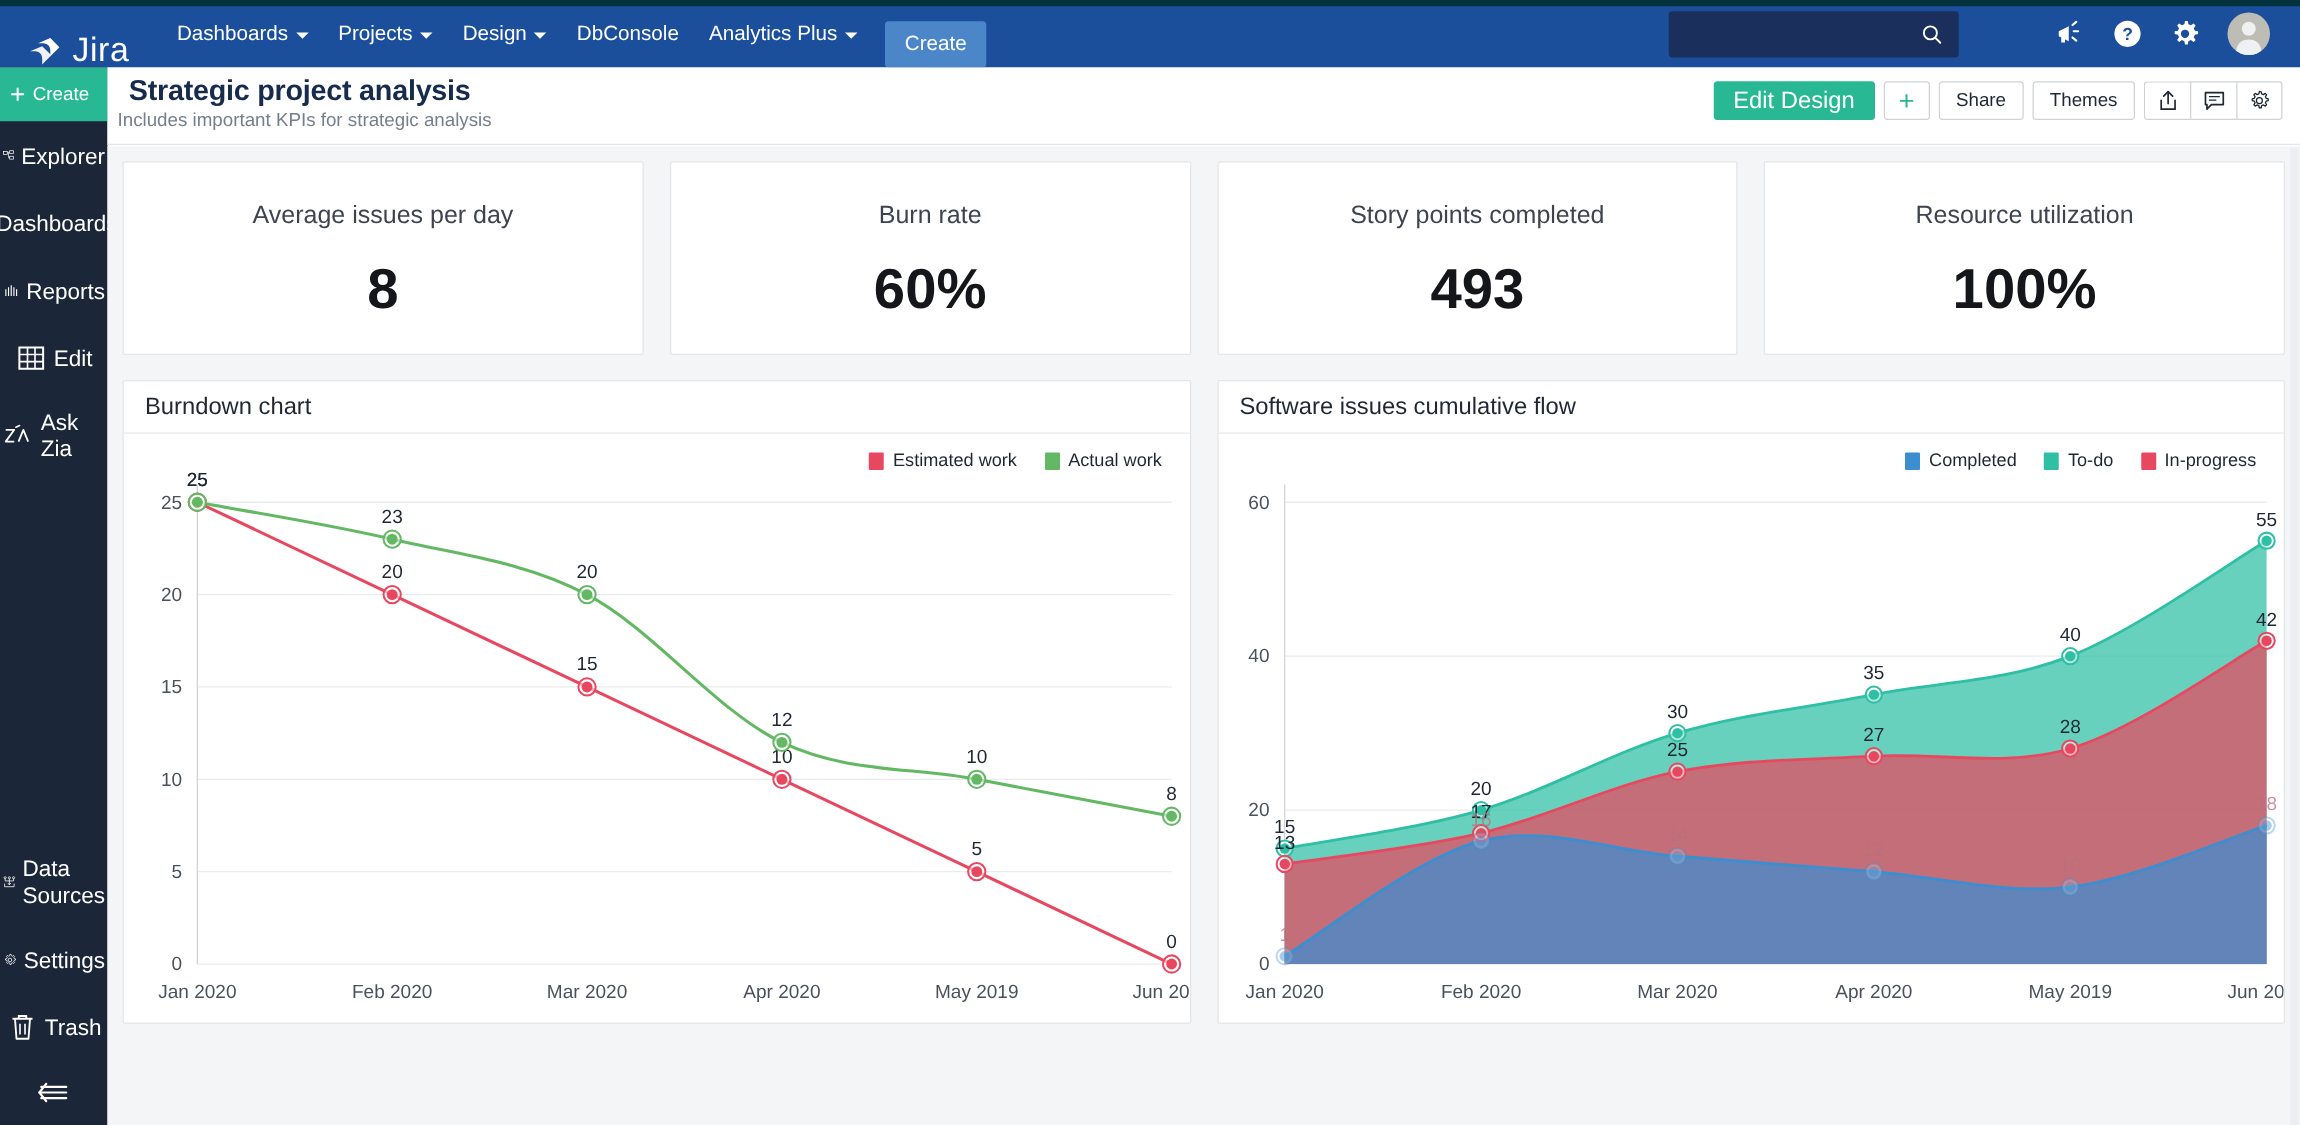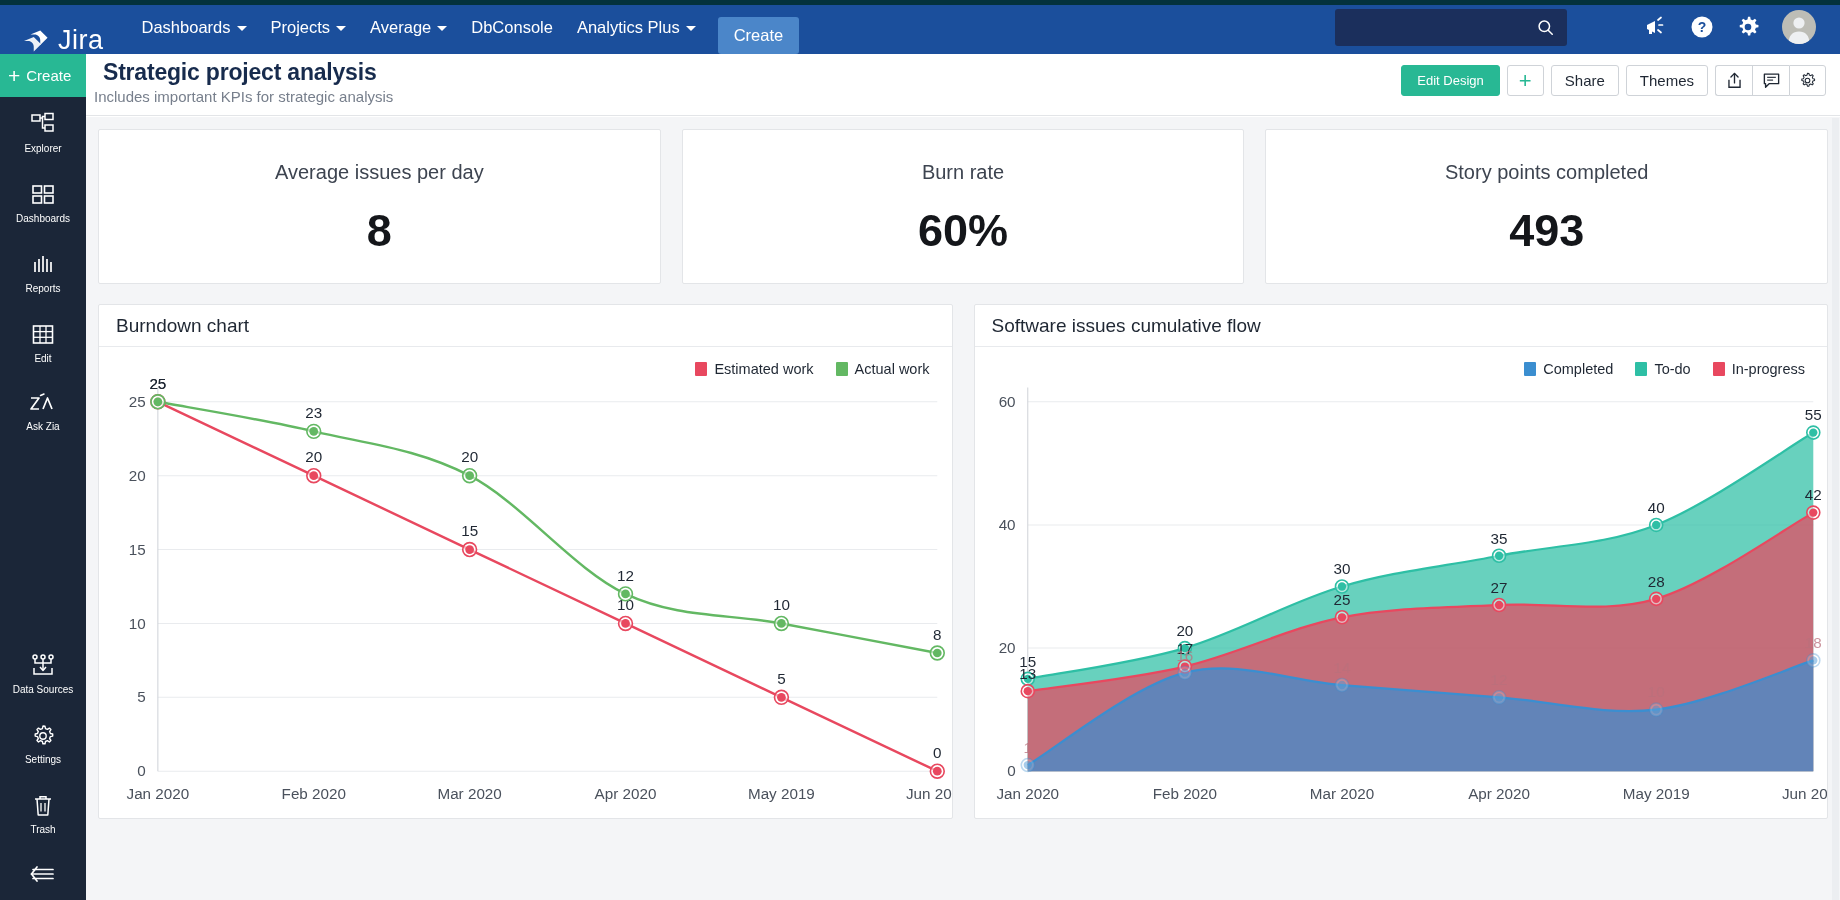--- a/index.html
+++ b/index.html
@@ -66,23 +66,23 @@
     position: absolute; top: 54px; left: 0; width: 86px; height: 846px;
     background: #1b2638; display: flex; flex-direction: column;
   }
   .side-create {
     height: 43px; background: #28b894; color: #fff;
     display: flex; align-items: center; gap: 6px; padding-left: 8px;
     font-size: 15px; cursor: pointer;
   }
   .plus-sign { font-size: 21px; font-weight: 300; line-height: 1; }
   .side-item {
-    display: flex; flex-direction: column; align-items: center;
+    display: flex; flex-direction: row; align-items: center;
     justify-content: center; gap: 5px; color: #ffffff;
-    font-size: 10px; cursor: pointer; padding: 15px 2px 13px;
+    font-size: 18px; cursor: pointer; padding: 15px 2px 13px;
   }
   .side-item svg { display: block; }
   .side-spacer { flex: 1 1 auto; }
   .side-collapse {
     display: flex; align-items: center; justify-content: center;
     height: 52px; cursor: pointer;
   }
 
   
   .page-header {
@@ -102,21 +102,21 @@
     display: flex; align-items: stretch; gap: 7px;
   }
   .btn {
     height: 31px; padding: 4px 13px; border: 1px solid #cfd3d8;
     background: #fff; border-radius: 3px; font-size: 15px; color: #1f2733;
     display: flex; align-items: center; justify-content: center;
     cursor: pointer; white-space: nowrap;
   }
   .btn-primary {
     background: #28b894; border-color: #28b894; color: #fff;
-    padding: 0 15px; font-size: 13px;
+    padding: 0 15px; font-size: 19px;
   }
   .btn-icon { width: 37px; padding: 0; }
   .btn-plus { width: 37px; padding: 0; color: #28b894; font-size: 22px; font-weight: 300; }
   .btn-group { display: flex; }
   .btn-group .btn { border-radius: 0; border-right-width: 0; }
   .btn-group .btn:first-child { border-radius: 3px 0 0 3px; }
   .btn-group .btn:last-child { border-radius: 0 3px 3px 0; border-right-width: 1px; }
 
   
   .board {
@@ -176,21 +176,21 @@
 
     <div class="nav-item">
       <span>Dashboards</span>
       <span class="caret"></span>
     </div>
     <div class="nav-item">
       <span>Projects</span>
       <span class="caret"></span>
     </div>
     <div class="nav-item">
-      <span>Average</span>
+      <span>Design</span>
       <span class="caret"></span>
     </div>
     <div class="nav-item">
       <span>DbConsole</span>
     </div>
     <div class="nav-item">
       <span>Analytics Plus</span>
       <span class="caret"></span>
     </div>
     <div class="create-btn">Create</div>
@@ -373,20 +373,24 @@
         <div class="kpi-label">Average issues per day</div>
         <div class="kpi-value">8</div>
       </div>
       <div class="kpi-card">
         <div class="kpi-label">Burn rate</div>
         <div class="kpi-value">60%</div>
       </div>
       <div class="kpi-card">
         <div class="kpi-label">Story points completed</div>
         <div class="kpi-value">493</div>
+      </div>
+      <div class="kpi-card">
+        <div class="kpi-label">Resource utilization</div>
+        <div class="kpi-value">100%</div>
       </div>
     </div>
 
     <div class="chart-row">
 
       <div class="chart-card">
         <div class="chart-head">
           <span class="chart-title">Burndown chart</span>
         </div>
         <div class="chart-body">

